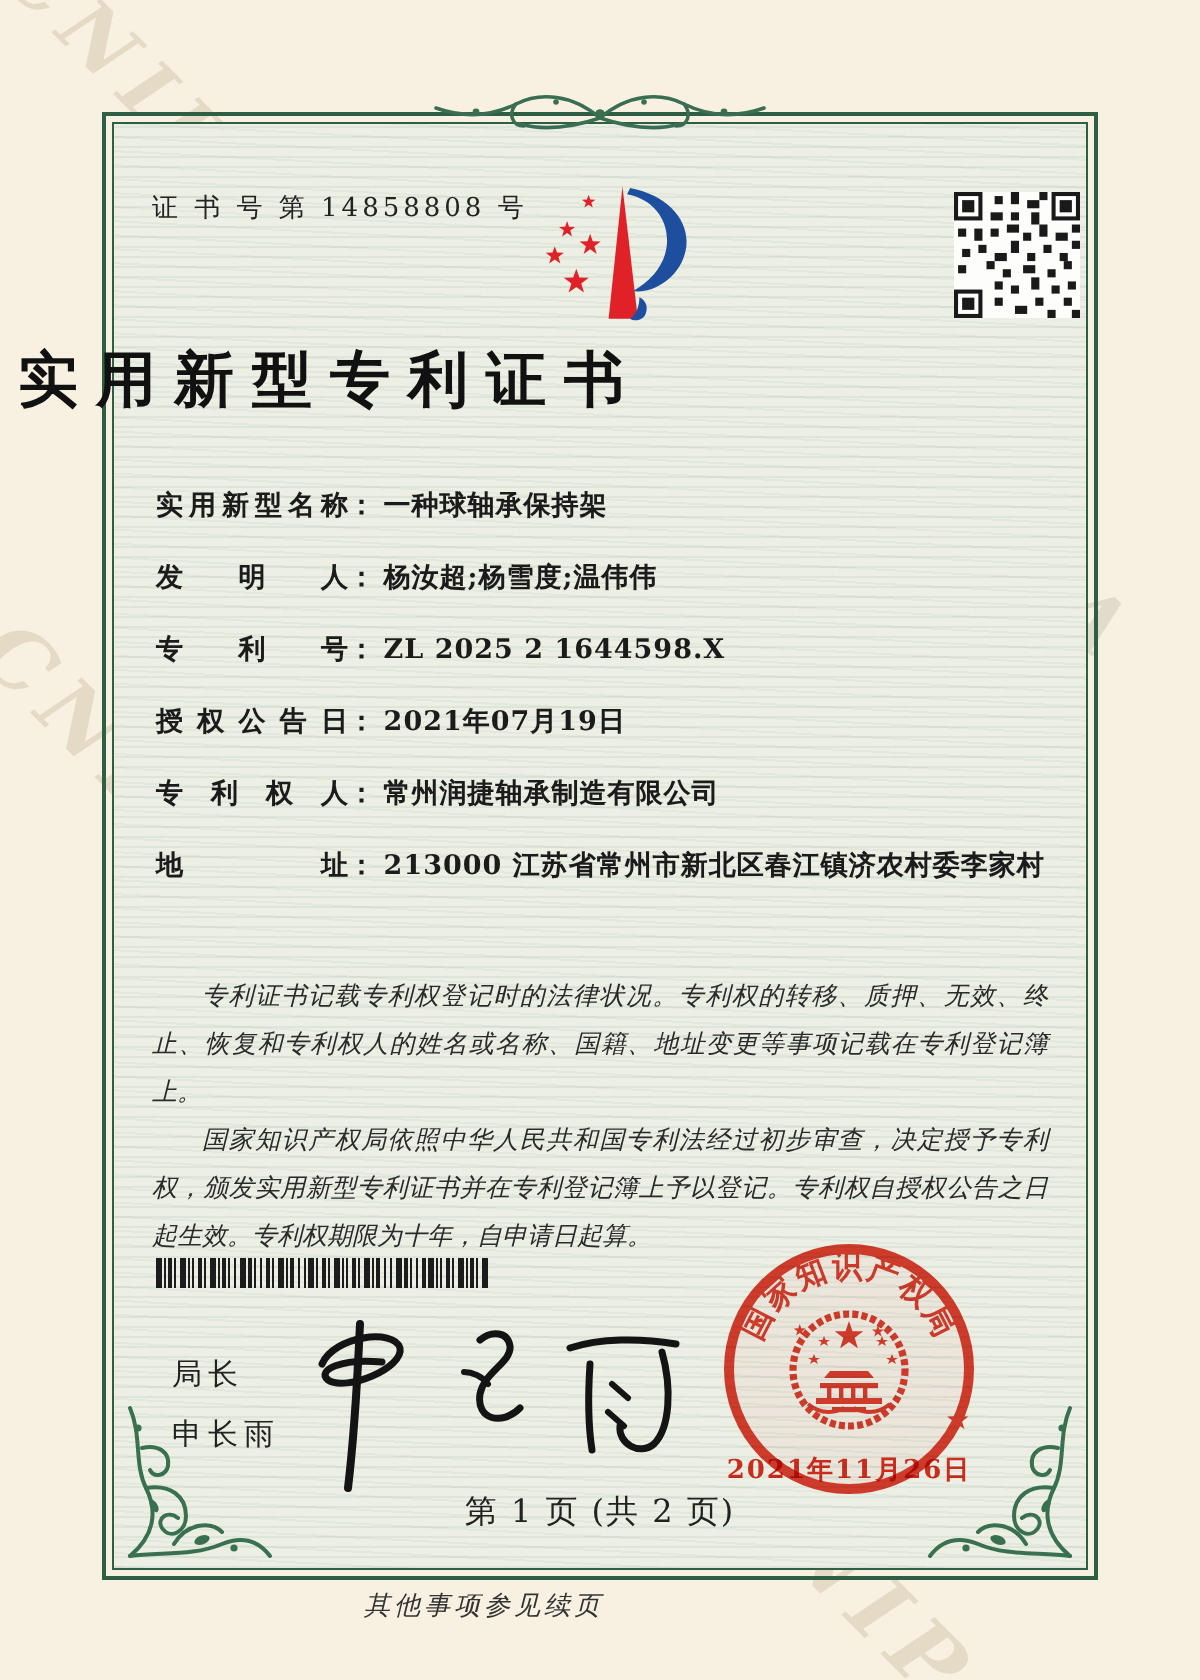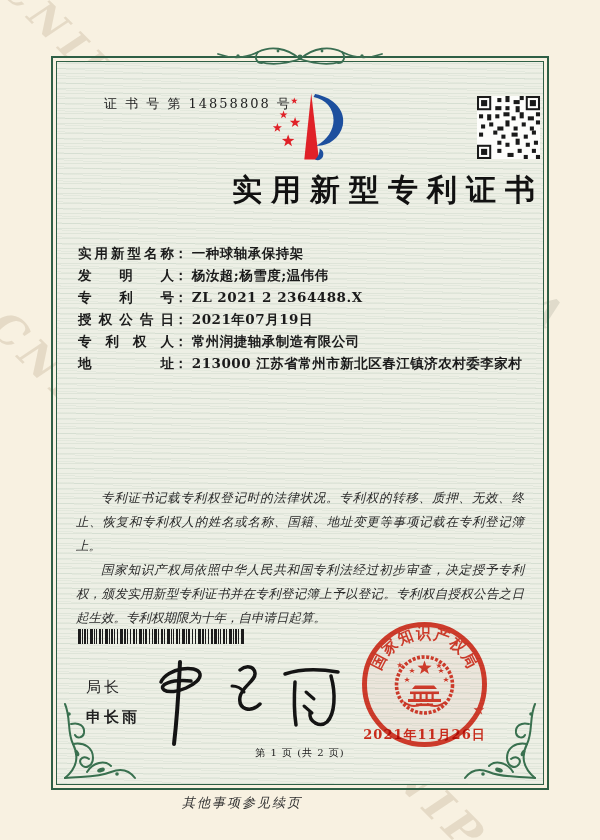--- a/index.html
+++ b/index.html
@@ -29,52 +29,52 @@
     left:3px;top:3px;width:486px;height:722px;
     border:1px solid #2e5f45;
     background-color:#edefe5;
     background-image:
       repeating-linear-gradient(0deg, rgba(141,172,150,.16) 0 1px, transparent 1px 5px),
       repeating-linear-gradient(3deg, rgba(141,172,150,.10) 0 1px, transparent 1px 7px);
   }
   
   .cert-no{
     left:76px;top:95px;font-size:13px;color:#222;
-    letter-spacing:2px;font-weight:500;margin-left:28px;
+    letter-spacing:2px;font-weight:500;
   }
   .title{
-    left:0;top:170px;width:544px;text-align:right;
+    left:0;top:170px;width:544px;text-align:left;
     font-size:30px;font-weight:700;color:#111;
     letter-spacing:9px;text-indent:9px;
   }
   
   .fields{left:78px;top:242px;width:450px;font-size:13.5px;color:#1b1b1b;}
-  .frow{line-height:22px;white-space:nowrap;}
+  .frow{margin-bottom:14px;line-height:22px;white-space:nowrap;}
   .flabel{
     display:inline-block;width:96px;vertical-align:top;
     text-align:justify;text-align-last:justify;
     font-weight:600;letter-spacing:0;
   }
   .fcolon{font-weight:600;}
   .fvalue{font-weight:600;letter-spacing:.5px;}
   .fpair2{margin-left:28px;}
   .flabel.narrow{width:82px;}
   
   .paras{
     left:76px;top:486px;width:448px;
     font-size:12.5px;line-height:24px;color:#2a2a2a;
     text-align:justify;font-style:italic;
   }
   .paras p{margin:0;text-indent:2em;}
   
   .signer-role{left:86px;top:678px;font-family:"DejaVu Sans","Liberation Sans",sans-serif;
     font-size:15px;font-weight:400;letter-spacing:3px;color:#222;}
   .signer-name{left:86px;top:708px;font-family:"DejaVu Sans","Liberation Sans",sans-serif;
-    font-size:15px;font-weight:700;letter-spacing:3px;color:#222;}
-  .page-info{left:0;top:746px;width:600px;text-align:center;font-size:10px;color:#222;letter-spacing:1px;}
+    font-size:15px;font-weight:400;letter-spacing:3px;color:#222;}
+  .page-info{left:0;top:746px;width:600px;text-align:center;font-size:16px;color:#222;letter-spacing:1px;}
   .cont-note{left:0;top:794px;width:484px;text-align:center;font-size:13px;color:#333;
     font-style:italic;letter-spacing:2px;}
   
   .seal{left:352px;top:612px;width:145px;height:145px;mix-blend-mode:multiply;opacity:.93;}
   .seal text{font-family:"DejaVu Serif","Liberation Serif",serif;}
   .seal-date{
     left:352px;top:726px;width:145px;text-align:center;
     color:#dd3020;font-size:13px;font-weight:700;letter-spacing:1px;
     mix-blend-mode:multiply;white-space:nowrap;
   }
@@ -228,21 +228,21 @@
   <div class="frow">
     <span class="flabel">实用新型名称</span><span class="fcolon">：</span>
     <span class="fvalue">一种球轴承保持架</span>
   </div>
   <div class="frow">
     <span class="flabel">发明人</span><span class="fcolon">：</span>
     <span class="fvalue">杨汝超;杨雪度;温伟伟</span>
   </div>
   <div class="frow">
     <span class="flabel">专利号</span><span class="fcolon">：</span>
-    <span class="fvalue">ZL 2021 2 2364488.X</span>
+    <span class="fvalue">ZL 2025 2 1644598.X</span>
   </div>
   <div class="frow">
     <span class="flabel">授权公告日</span><span class="fcolon">：</span>
     <span class="fvalue">2021年07月19日</span>
   </div>
   <div class="frow">
     <span class="flabel">专利权人</span><span class="fcolon">：</span>
     <span class="fvalue">常州润捷轴承制造有限公司</span>
   </div>
   <div class="frow">

